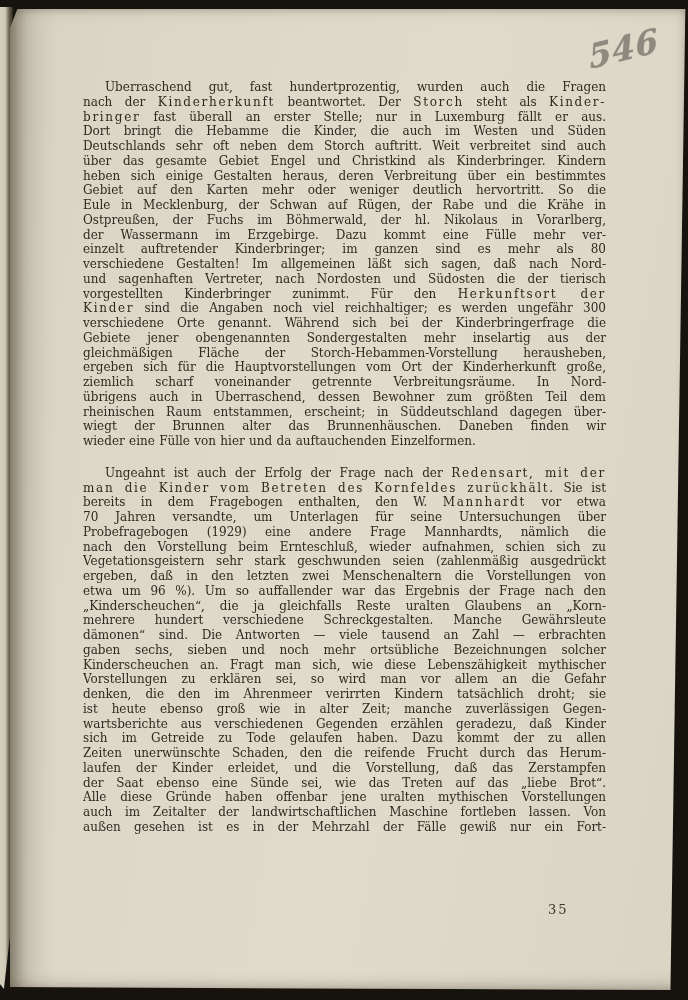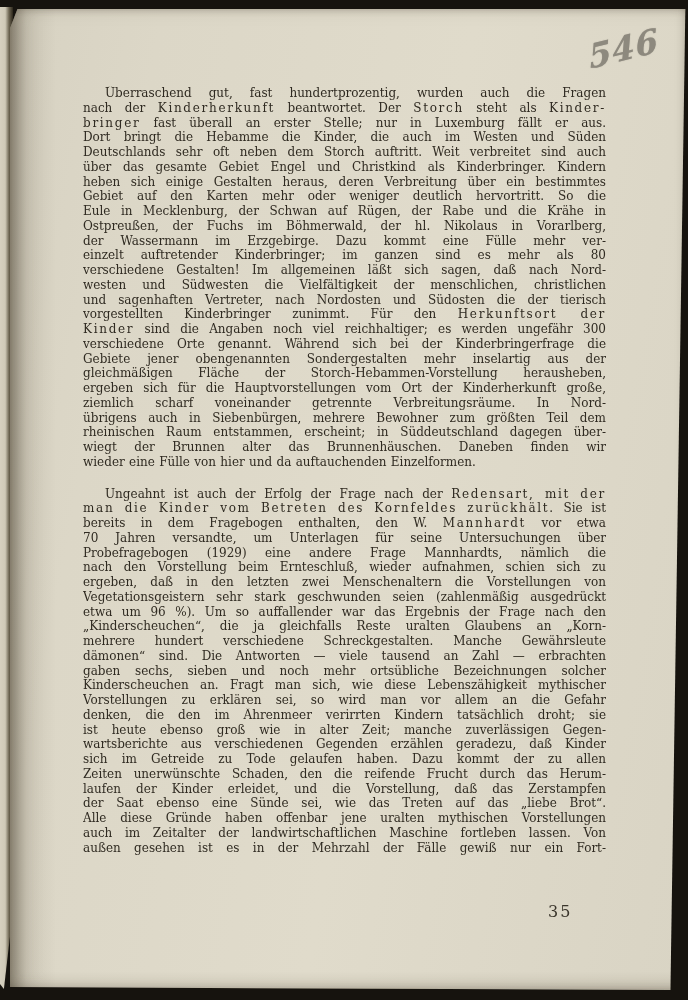--- a/index.html
+++ b/index.html
@@ -32,34 +32,33 @@
     font-size:33px;font-style:italic;font-weight:bold;
     color:var(--pencil,#8d897e);
     transform:rotate(-14deg) skewX(-8deg);
     text-shadow:0 0 1px rgba(125,121,112,.55);
     letter-spacing:1px;
   }
   .text-block{
     position:absolute;left:73px;top:71px;width:523px;
     font-size:12px;line-height:14.75px;
     text-rendering:optimizeLegibility;
-    margin-top:6px;
   }
   .para + .para{margin-top:17px}
   .line{
     height:14.75px;overflow:hidden;
     text-align:justify;text-align-last:justify;
     word-spacing:.5px;
   }
   .line.first{text-indent:22px}
   .line.last{text-align-last:left}
   .sp{letter-spacing:1.7px}
   .page-number{
     position:absolute;left:538px;top:893px;
-    font-size:16px;letter-spacing:2px;color:#3a352b;
+    font-size:13px;letter-spacing:2px;color:#3a352b;
   }
 </style>
 </head>
 <body>
 
 <div class="scan">
   <div class="under-page"></div>
   <div class="page">
     <div class="pencil">546</div>
     <div class="text-block">
@@ -70,43 +69,42 @@
           <div class="line">Dort bringt die Hebamme die Kinder, die auch im Westen und Süden</div>
           <div class="line">Deutschlands sehr oft neben dem Storch auftritt. Weit verbreitet sind auch</div>
           <div class="line">über das gesamte Gebiet Engel und Christkind als Kinderbringer. Kindern</div>
           <div class="line">heben sich einige Gestalten heraus, deren Verbreitung über ein bestimmtes</div>
           <div class="line">Gebiet auf den Karten mehr oder weniger deutlich hervortritt. So die</div>
           <div class="line">Eule in Mecklenburg, der Schwan auf Rügen, der Rabe und die Krähe in</div>
           <div class="line">Ostpreußen, der Fuchs im Böhmerwald, der hl. Nikolaus in Vorarlberg,</div>
           <div class="line">der Wassermann im Erzgebirge. Dazu kommt eine Fülle mehr ver-</div>
           <div class="line">einzelt auftretender Kinderbringer; im ganzen sind es mehr als 80</div>
           <div class="line">verschiedene Gestalten! Im allgemeinen läßt sich sagen, daß nach Nord-</div>
-          <div class="line">westen und Südwesten die Vielfältigkeit der menschlichen, christlichen</div>
           <div class="line">und sagenhaften Vertreter, nach Nordosten und Südosten die der tierisch</div>
           <div class="line">vorgestellten Kinderbringer zunimmt. Für den <span class="sp">Herkunftsort der</span></div>
           <div class="line"><span class="sp">Kinder</span> sind die Angaben noch viel reichhaltiger; es werden ungefähr 300</div>
           <div class="line">verschiedene Orte genannt. Während sich bei der Kinderbringerfrage die</div>
           <div class="line">Gebiete jener obengenannten Sondergestalten mehr inselartig aus der</div>
           <div class="line">gleichmäßigen Fläche der Storch-Hebammen-Vorstellung herausheben,</div>
           <div class="line">ergeben sich für die Hauptvorstellungen vom Ort der Kinderherkunft große,</div>
           <div class="line">ziemlich scharf voneinander getrennte Verbreitungsräume. In Nord-</div>
-          <div class="line">übrigens auch in Siebenbürgen, mehrere Bewohner zum größten Teil dem</div>
+          <div class="line">übrigens auch in Überraschend, dessen Bewohner zum größten Teil dem</div>
           <div class="line">rheinischen Raum entstammen, erscheint; in Süddeutschland dagegen über-</div>
           <div class="line">wiegt der Brunnen alter das Brunnenhäuschen. Daneben finden wir</div>
           <div class="line last">wieder eine Fülle von hier und da auftauchenden Einzelformen.</div>
         </div>
         <div class="para">
           <div class="line first">Ungeahnt ist auch der Erfolg der Frage nach der <span class="sp">Redensart, mit der</span></div>
           <div class="line"><span class="sp">man die Kinder vom Betreten des Kornfeldes zurückhält.</span> Sie ist</div>
           <div class="line">bereits in dem Fragebogen enthalten, den W. <span class="sp">Mannhardt</span> vor etwa</div>
           <div class="line">70 Jahren versandte, um Unterlagen für seine Untersuchungen über</div>
           <div class="line">Probefragebogen (1929) eine andere Frage Mannhardts, nämlich die</div>
           <div class="line">nach den Vorstellung beim Ernteschluß, wieder aufnahmen, schien sich zu</div>
+          <div class="line">Vegetationsgeistern sehr stark geschwunden seien (zahlenmäßig ausgedrückt</div>
           <div class="line">ergeben, daß in den letzten zwei Menschenaltern die Vorstellungen von</div>
-          <div class="line">Vegetationsgeistern sehr stark geschwunden seien (zahlenmäßig ausgedrückt</div>
           <div class="line">etwa um 96 %). Um so auffallender war das Ergebnis der Frage nach den</div>
           <div class="line">„Kinderscheuchen“, die ja gleichfalls Reste uralten Glaubens an „Korn-</div>
           <div class="line">mehrere hundert verschiedene Schreckgestalten. Manche Gewährsleute</div>
           <div class="line">dämonen“ sind. Die Antworten — viele tausend an Zahl — erbrachten</div>
           <div class="line">gaben sechs, sieben und noch mehr ortsübliche Bezeichnungen solcher</div>
           <div class="line">Kinderscheuchen an. Fragt man sich, wie diese Lebenszähigkeit mythischer</div>
           <div class="line">Vorstellungen zu erklären sei, so wird man vor allem an die Gefahr</div>
           <div class="line">denken, die den im Ährenmeer verirrten Kindern tatsächlich droht; sie</div>
           <div class="line">ist heute ebenso groß wie in alter Zeit; manche zuverlässigen Gegen-</div>
           <div class="line">wartsberichte aus verschiedenen Gegenden erzählen geradezu, daß Kinder</div>

